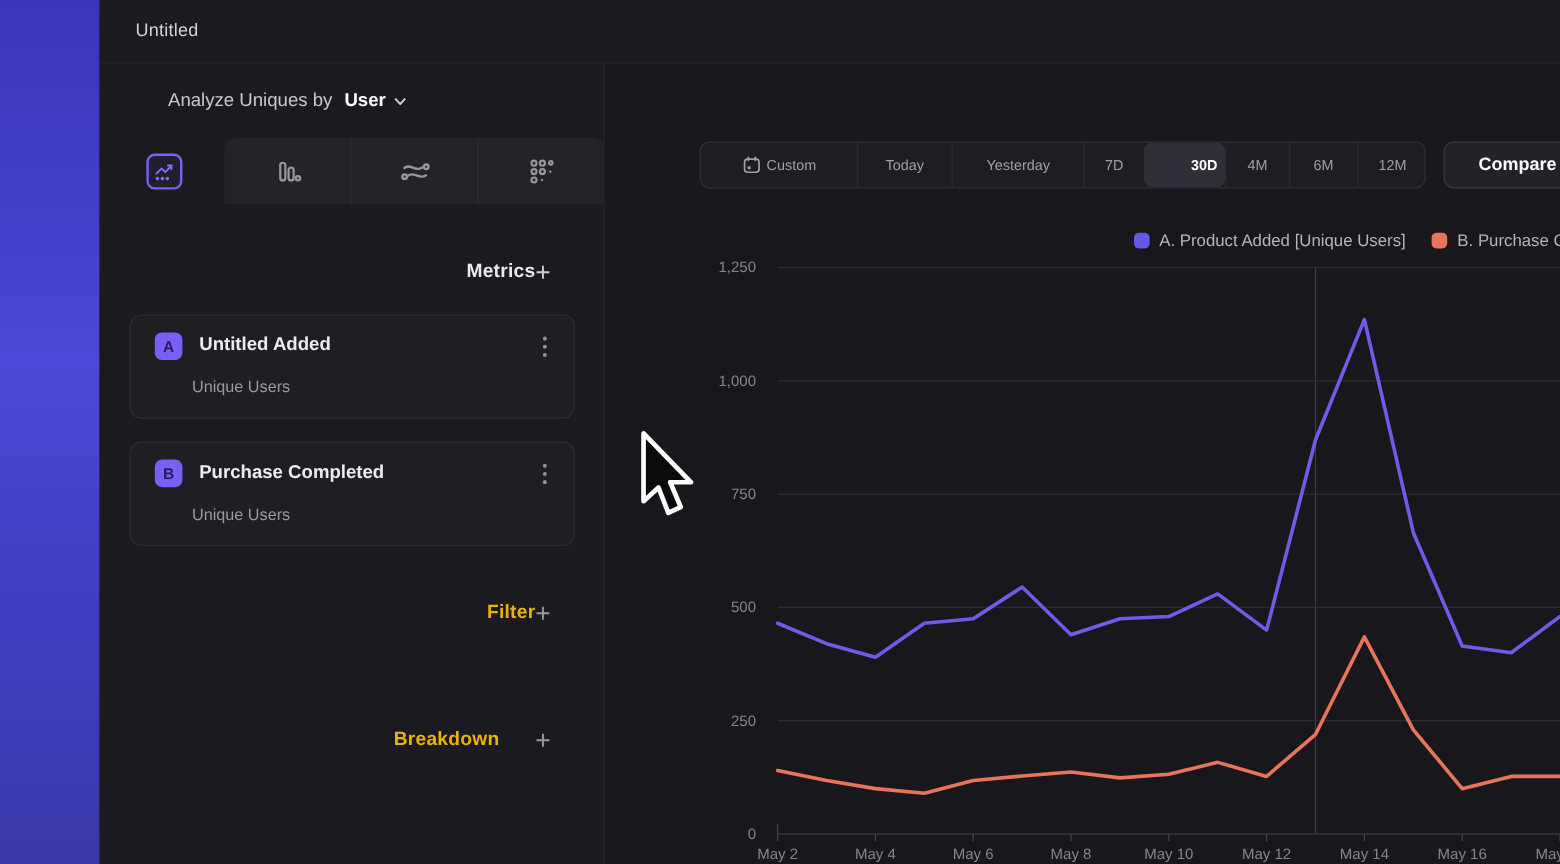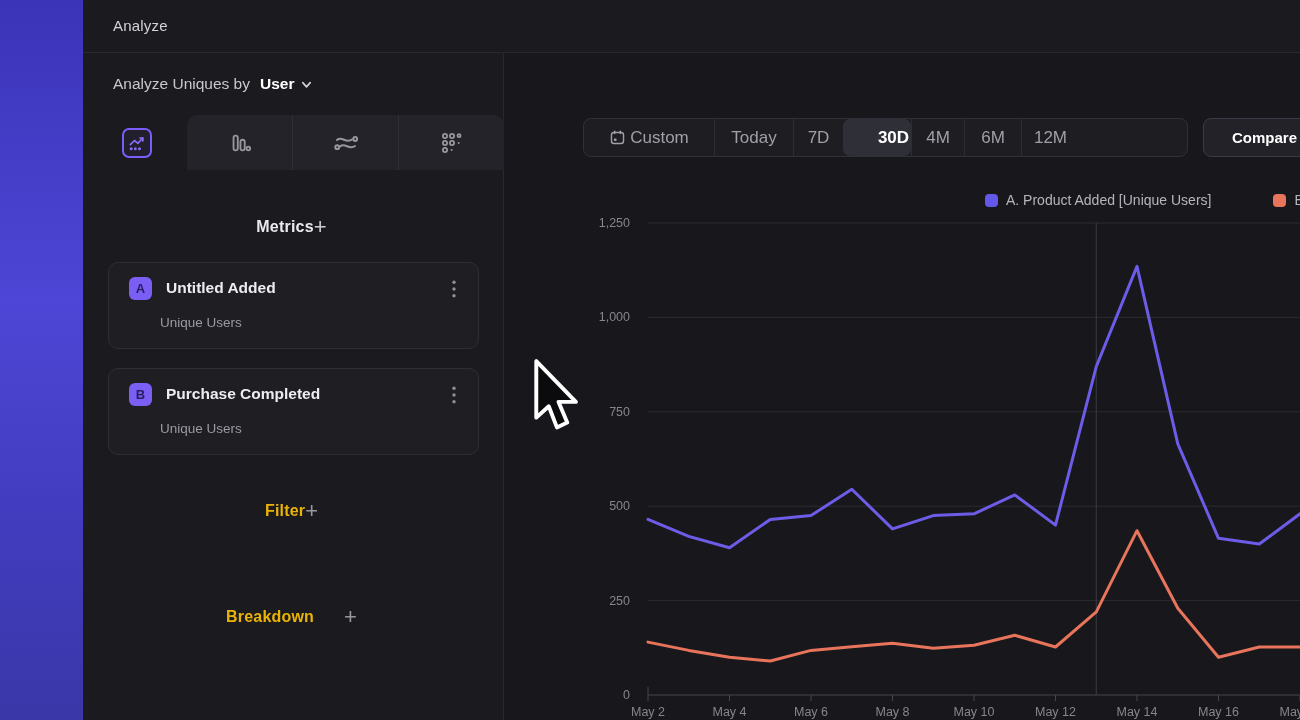--- a/index.html
+++ b/index.html
@@ -9,70 +9,70 @@
   
   .gradient-strip { position:absolute; left:0; top:0; width:83px; height:720px;
     background:linear-gradient(180deg,#3b34b8 0%,#4d46d6 42%,#423dc0 70%,#3a37a8 100%); }
 
   
   .topbar { position:absolute; left:83px; top:0; width:1217px; height:53px; background:#1b1b1f; border-bottom:1px solid #28282d; }
   .report-title { position:absolute; left:30px; top:17px; font-size:15px; font-weight:500; color:#d2d2d7; letter-spacing:.2px; }
 
   
   .sidebar { position:absolute; left:83px; top:53px; width:421px; height:667px; background:#1b1b1f; border-right:1px solid #28282d; }
-  .analyze-row { position:absolute; left:30px; top:22px; display:flex; align-items:flex-end; font-size:15.5px; }
+  .analyze-row { position:absolute; left:57px; top:22px; display:flex; align-items:flex-end; font-size:15.5px; }
   .analyze-label { color:#c7c7cd; font-weight:500; }
   .analyze-value { display:flex; align-items:center; margin-left:10px; color:#ffffff; font-weight:700; cursor:pointer; }
   .analyze-value svg { margin-left:6px; }
 
   .tab-selected { position:absolute; left:39px; top:75px; width:30px; height:30px; border:2px solid #7c5cfa; border-radius:7px;
     display:flex; align-items:center; justify-content:center; background:#201f2b; }
   .tabs-rest { position:absolute; left:104px; top:62px; width:317px; height:55px; background:#232329; border-radius:10px 10px 0 0; display:flex; }
   .tabs-rest .tab { flex:1 1 0; display:flex; align-items:center; justify-content:center; cursor:pointer; }
   .tabs-rest .tab + .tab { border-left:1px solid #2e2e35; }
 
-  .section-head { position:absolute; left:41px; right:44px; display:flex; align-items:center; justify-content:center; }
+  .section-head { position:absolute; left:41px; right:44px; display:flex; align-items:center; justify-content:flex-end; }
   .section-title { font-size:16px; font-weight:700; color:#eaeaee; letter-spacing:.2px; }
   .section-title.dim { color:#eab308; }
   .plus-btn { font-size:22px; font-weight:300; color:#cdcdd3; cursor:pointer; line-height:20px; }
   .plus-btn.dim { color:#97979f; }
 
   .metric-card { position:absolute; left:25px; width:371px; height:87px; background:#1e1e23; border:1px solid #2e2e34; border-radius:10px; }
   .metric-badge { position:absolute; left:20px; top:14px; width:23px; height:23px; background:#7b5ef4; border-radius:6px;
     display:flex; align-items:center; justify-content:center; font-size:13px; font-weight:700; color:#261e60; }
   .metric-title { position:absolute; left:57px; top:16px; font-size:15.5px; font-weight:600; color:#ededf1; }
   .metric-sub { position:absolute; left:51px; top:52px; font-size:13.5px; color:#9a9aa2; }
   .kebab { position:absolute; right:14px; top:14px; width:20px; height:24px; display:flex; align-items:center; justify-content:center; cursor:pointer; }
 
   
   .main { position:absolute; left:504px; top:53px; width:796px; height:667px; background:#18181c; }
   .segmented { position:absolute; left:79px; top:65px; width:605px; height:39px; background:#1d1d22; border:1px solid #303038; border-radius:8px; display:flex; overflow:hidden; }
-  .seg { display:flex; align-items:center; justify-content:center; gap:4px; font-size:17px; color:#9fa0a7; cursor:pointer; }
+  .seg { display:flex; align-items:center; justify-content:center; gap:4px; font-size:12px; color:#9fa0a7; cursor:pointer; }
   .seg + .seg { border-left:1px solid #2c2c33; }
   .seg.sel { background:#2f2f38; border-radius:7px; color:#ffffff; font-weight:700; border-left-color:transparent; }
   .compare-btn { position:absolute; left:699px; top:65px; width:130px; height:39px; background:#222228; border:1px solid #3a3a44; border-radius:8px;
     color:#ffffff; font-size:15px; font-weight:700; font-family:"Liberation Sans",sans-serif; text-align:left; padding-left:28px; cursor:pointer; }
 
   .legend { position:absolute; left:441px; top:139px; display:flex; gap:22px; white-space:nowrap; }
-  .legend-item { display:flex; align-items:center; gap:8px; font-size:14px; color:#b5b5bd;margin-left:40px; }
+  .legend-item { display:flex; align-items:center; gap:8px; font-size:14px; color:#b5b5bd; }
   .legend-swatch { width:13px; height:13px; border-radius:4px; flex:0 0 auto; }
 
   #chart-svg { position:absolute; left:0; top:0; pointer-events:none; }
   .axlbl { font-family:"Liberation Sans",sans-serif; font-size:12.5px; fill:#85858d; }
 
   .cursor { position:absolute; left:533px; top:359px; pointer-events:none; }
 </style>
 </head>
 <body>
 
 <div class="stage">
   <div class="gradient-strip"></div>
 
   <div class="topbar">
-    <span class="report-title">Analyze</span>
+    <span class="report-title">Untitled</span>
   </div>
 
   <div class="sidebar">
     <div class="analyze-row">
       <span class="analyze-label">Analyze Uniques by</span>
       <span class="analyze-value">
         <span>User</span>
         <svg width="13" height="13" viewBox="0 0 14 14" fill="none" stroke="#cfcfd5" stroke-width="1.8" stroke-linecap="round" stroke-linejoin="round">
             <polyline points="3,5 7,9.5 11,5"></polyline>
           </svg>
@@ -168,20 +168,23 @@
           <svg width="17" height="17" viewBox="0 0 24 24" fill="none" stroke="#9fa0a7" stroke-width="2" stroke-linecap="round">
             <rect x="3.5" y="5" width="17" height="15.5" rx="3.5"></rect>
             <line x1="8" y1="3" x2="8" y2="6.5"></line>
             <line x1="16" y1="3" x2="16" y2="6.5"></line>
             <rect x="7" y="13.5" width="3.6" height="3.6" rx="1" fill="#9fa0a7" stroke="none"></rect>
           </svg>
           <span>Custom</span>
         </div>
         <div class="seg" style="width: 79px; flex: 0 0 79px;">
           <span>Today</span>
+        </div>
+        <div class="seg" style="width: 110px; flex: 0 0 110px;">
+          <span>Yesterday</span>
         </div>
         <div class="seg" style="width: 50px; flex: 0 0 50px;">
           <span>7D</span>
         </div>
         <div class="seg sel" style="width: 68px; flex: 0 0 68px; padding-left: 32px;">
           <span>30D</span>
         </div>
         <div class="seg" style="width: 53px; flex: 0 0 53px;">
           <span>4M</span>
         </div>

